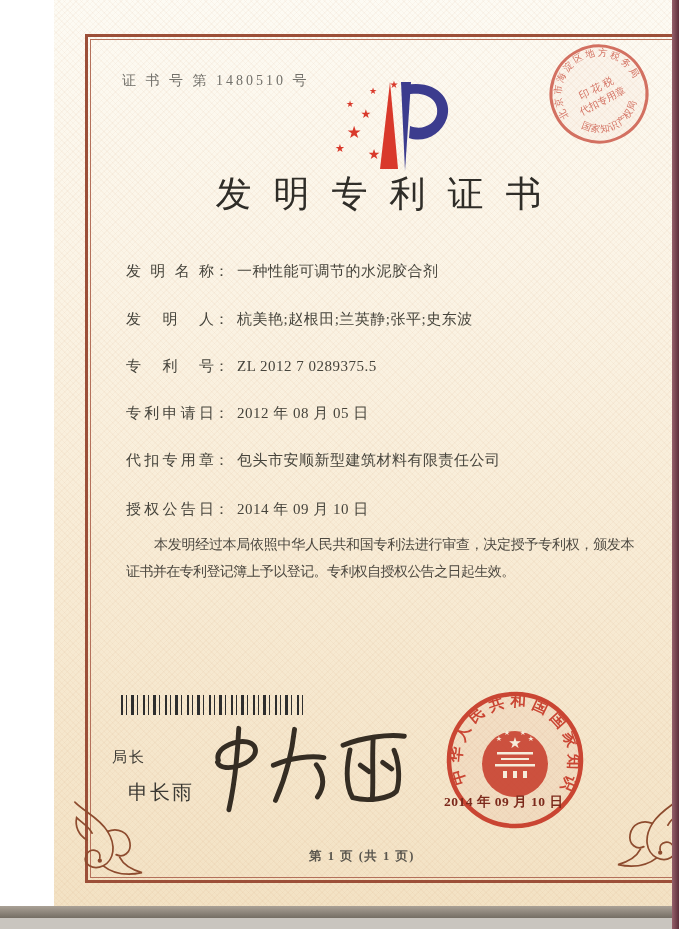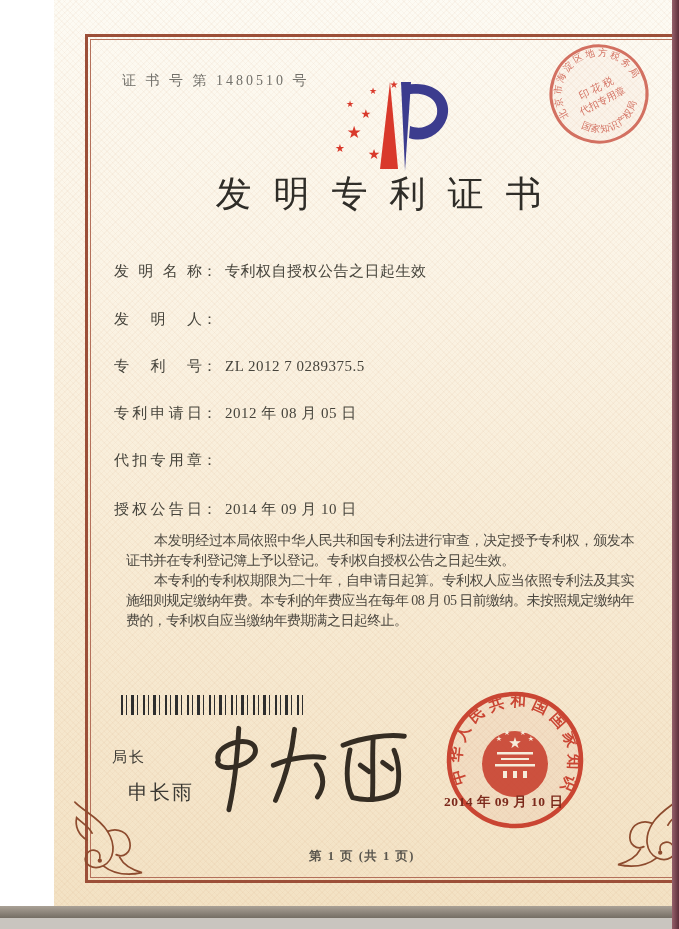--- a/index.html
+++ b/index.html
@@ -37,32 +37,32 @@
     position:absolute;left:68px;top:72px;
     font-size:14px;color:#72706a;letter-spacing:3px;
   }
   .logo{position:absolute;left:270px;top:76px;width:140px;height:100px;}
   .title{
     position:absolute;left:31px;top:170px;width:587px;
     text-align:center;font-size:36px;font-weight:normal;color:#2f2d28;
     letter-spacing:22px;margin:0;text-indent:22px;
   }
   .field-row{
-    position:absolute;left:60px;width:520px;
+    position:absolute;left:72px;width:520px;
     font-size:15px;color:#46443c;display:flex;align-items:baseline;
   }
   .field-label{
     display:inline-block;width:88px;text-align:justify;text-align-last:justify;
     flex:0 0 88px;
   }
   .field-colon{margin-right:8px;}
   .field-value{letter-spacing:0.5px;white-space:nowrap;}
   .paragraphs{
     position:absolute;left:72px;top:531px;width:508px;
-    font-size:14px;line-height:20px;color:#4c4840;text-align:justify;
+    font-size:14px;line-height:27px;color:#4c4840;text-align:justify;
     letter-spacing:-0.6px;
   }
   .paragraphs p{margin:0;text-indent:2em;}
   .barcode{
     position:absolute;left:67px;top:695px;width:186px;height:20px;
     background:
       repeating-linear-gradient(90deg,
         #2e2e2e 0 2px,transparent 2px 5px,
         #2e2e2e 5px 6px,transparent 6px 10px,
         #2e2e2e 10px 13px,transparent 13px 16px,
@@ -107,49 +107,50 @@
     <text x="50" y="83" font-size="14" fill="#d9392b" text-anchor="middle">★</text>
     <text x="49" y="18" font-size="9" fill="#d9392b" text-anchor="middle">★</text>
     <text x="70" y="12" font-size="10" fill="#d9392b" text-anchor="middle">★</text>
   </svg>
 
   <h1 class="title">发明专利证书</h1>
 
   <div class="field-row" style="top:262px">
     <span class="field-label">发明名称</span>
       <span class="field-colon">：</span>
-      <span class="field-value">专利权自授权公告之日起生效</span>
+      <span class="field-value">一种性能可调节的水泥胶合剂</span>
   </div>
   <div class="field-row" style="top:310px">
     <span class="field-label">发明人</span>
       <span class="field-colon">：</span>
+      <span class="field-value">杭美艳;赵根田;兰英静;张平;史东波</span>
   </div>
   <div class="field-row" style="top:357px">
     <span class="field-label">专利号</span>
       <span class="field-colon">：</span>
       <span class="field-value">ZL 2012 7 0289375.5</span>
   </div>
   <div class="field-row" style="top:404px">
     <span class="field-label">专利申请日</span>
       <span class="field-colon">：</span>
       <span class="field-value">2012 年 08 月 05 日</span>
   </div>
   <div class="field-row" style="top:451px">
     <span class="field-label">代扣专用章</span>
       <span class="field-colon">：</span>
+      <span class="field-value">包头市安顺新型建筑材料有限责任公司</span>
   </div>
   <div class="field-row" style="top:500px">
     <span class="field-label">授权公告日</span>
       <span class="field-colon">：</span>
       <span class="field-value">2014 年 09 月 10 日</span>
   </div>
 
   <div class="paragraphs">
     <p>本发明经过本局依照中华人民共和国专利法进行审查，决定授予专利权，颁发本证书并在专利登记簿上予以登记。专利权自授权公告之日起生效。</p>
-    <p>本专利的专利权期限为二十年，自申请日起算。专利权人应当依照专利法及其实施细则规定缴纳年费。本专利的年费应当在每年 08 月 05 日前缴纳。未按照规定缴纳年费的，专利权自应当缴纳年费期满之日起终止。</p>
   </div>
 
   <div class="barcode"></div>
 
   <div class="sig-title">局长</div>
   <div class="sig-name">申长雨</div>
 
   <svg class="autograph" viewBox="0 0 220 100">
     <g stroke="#352d23" stroke-width="5" fill="none" stroke-linecap="round" stroke-linejoin="round">
       <path d="M18,42 C13,26 52,16 56,31 C60,46 21,57 17,44"></path>

